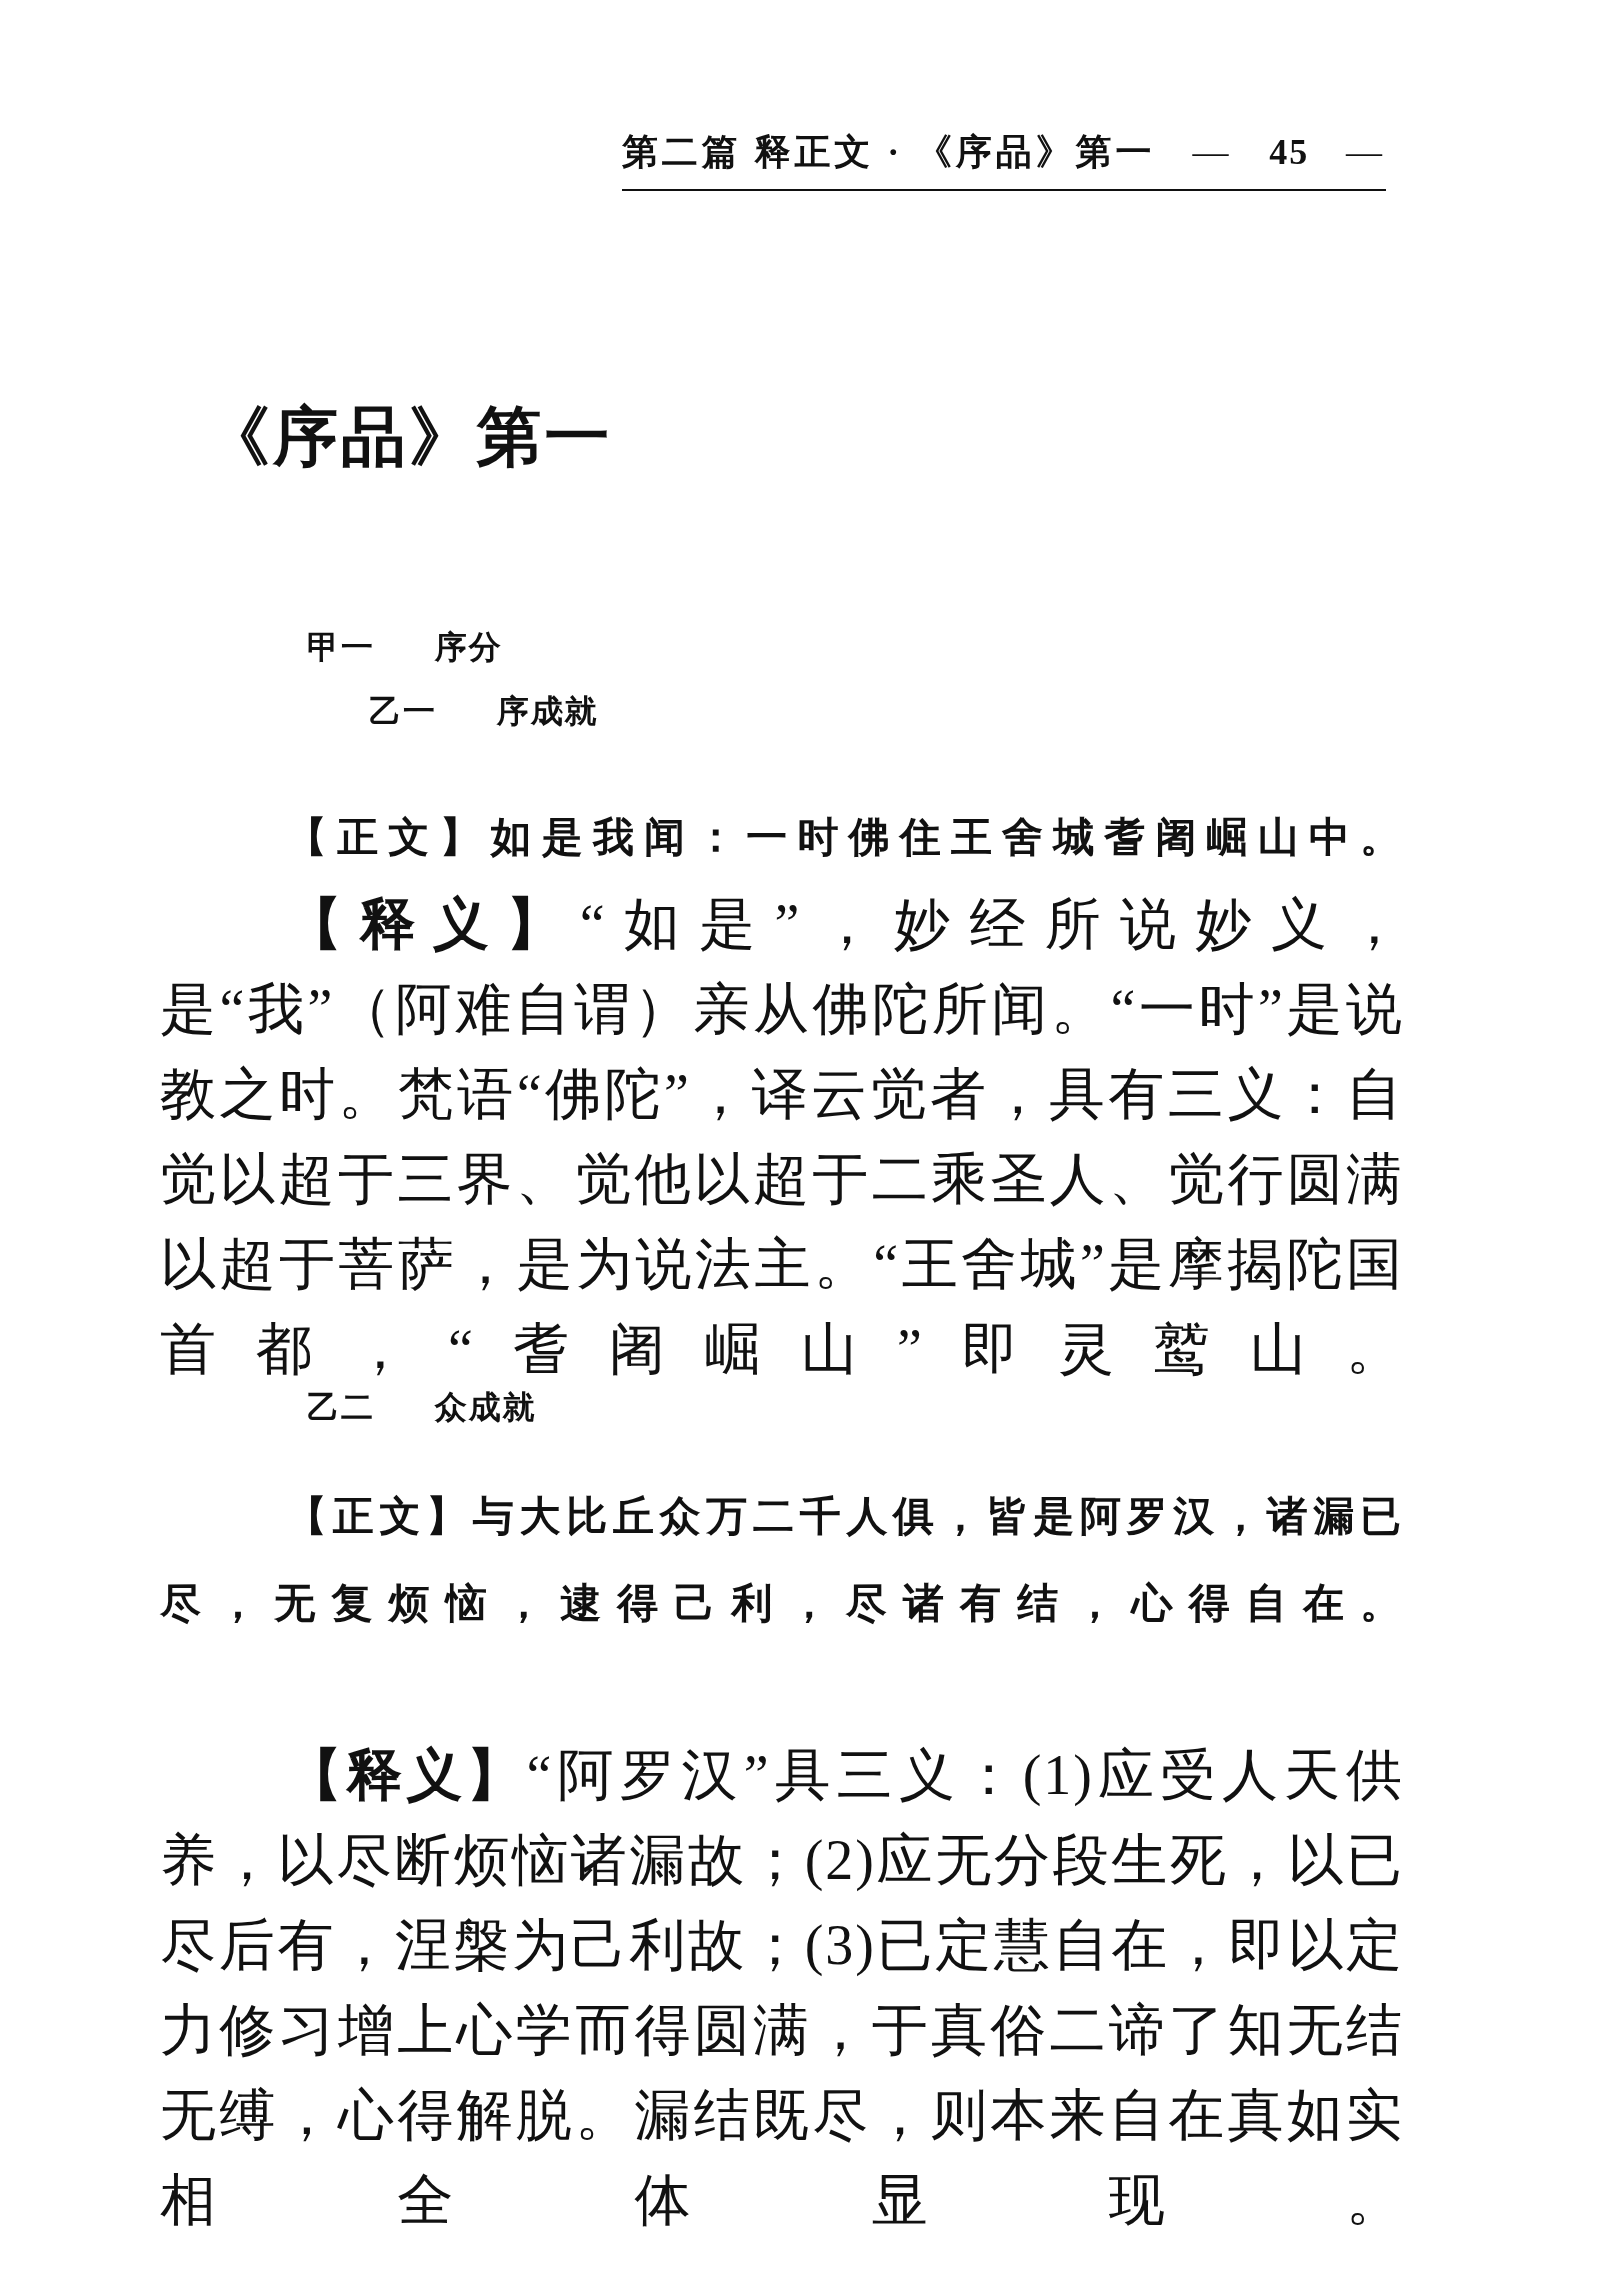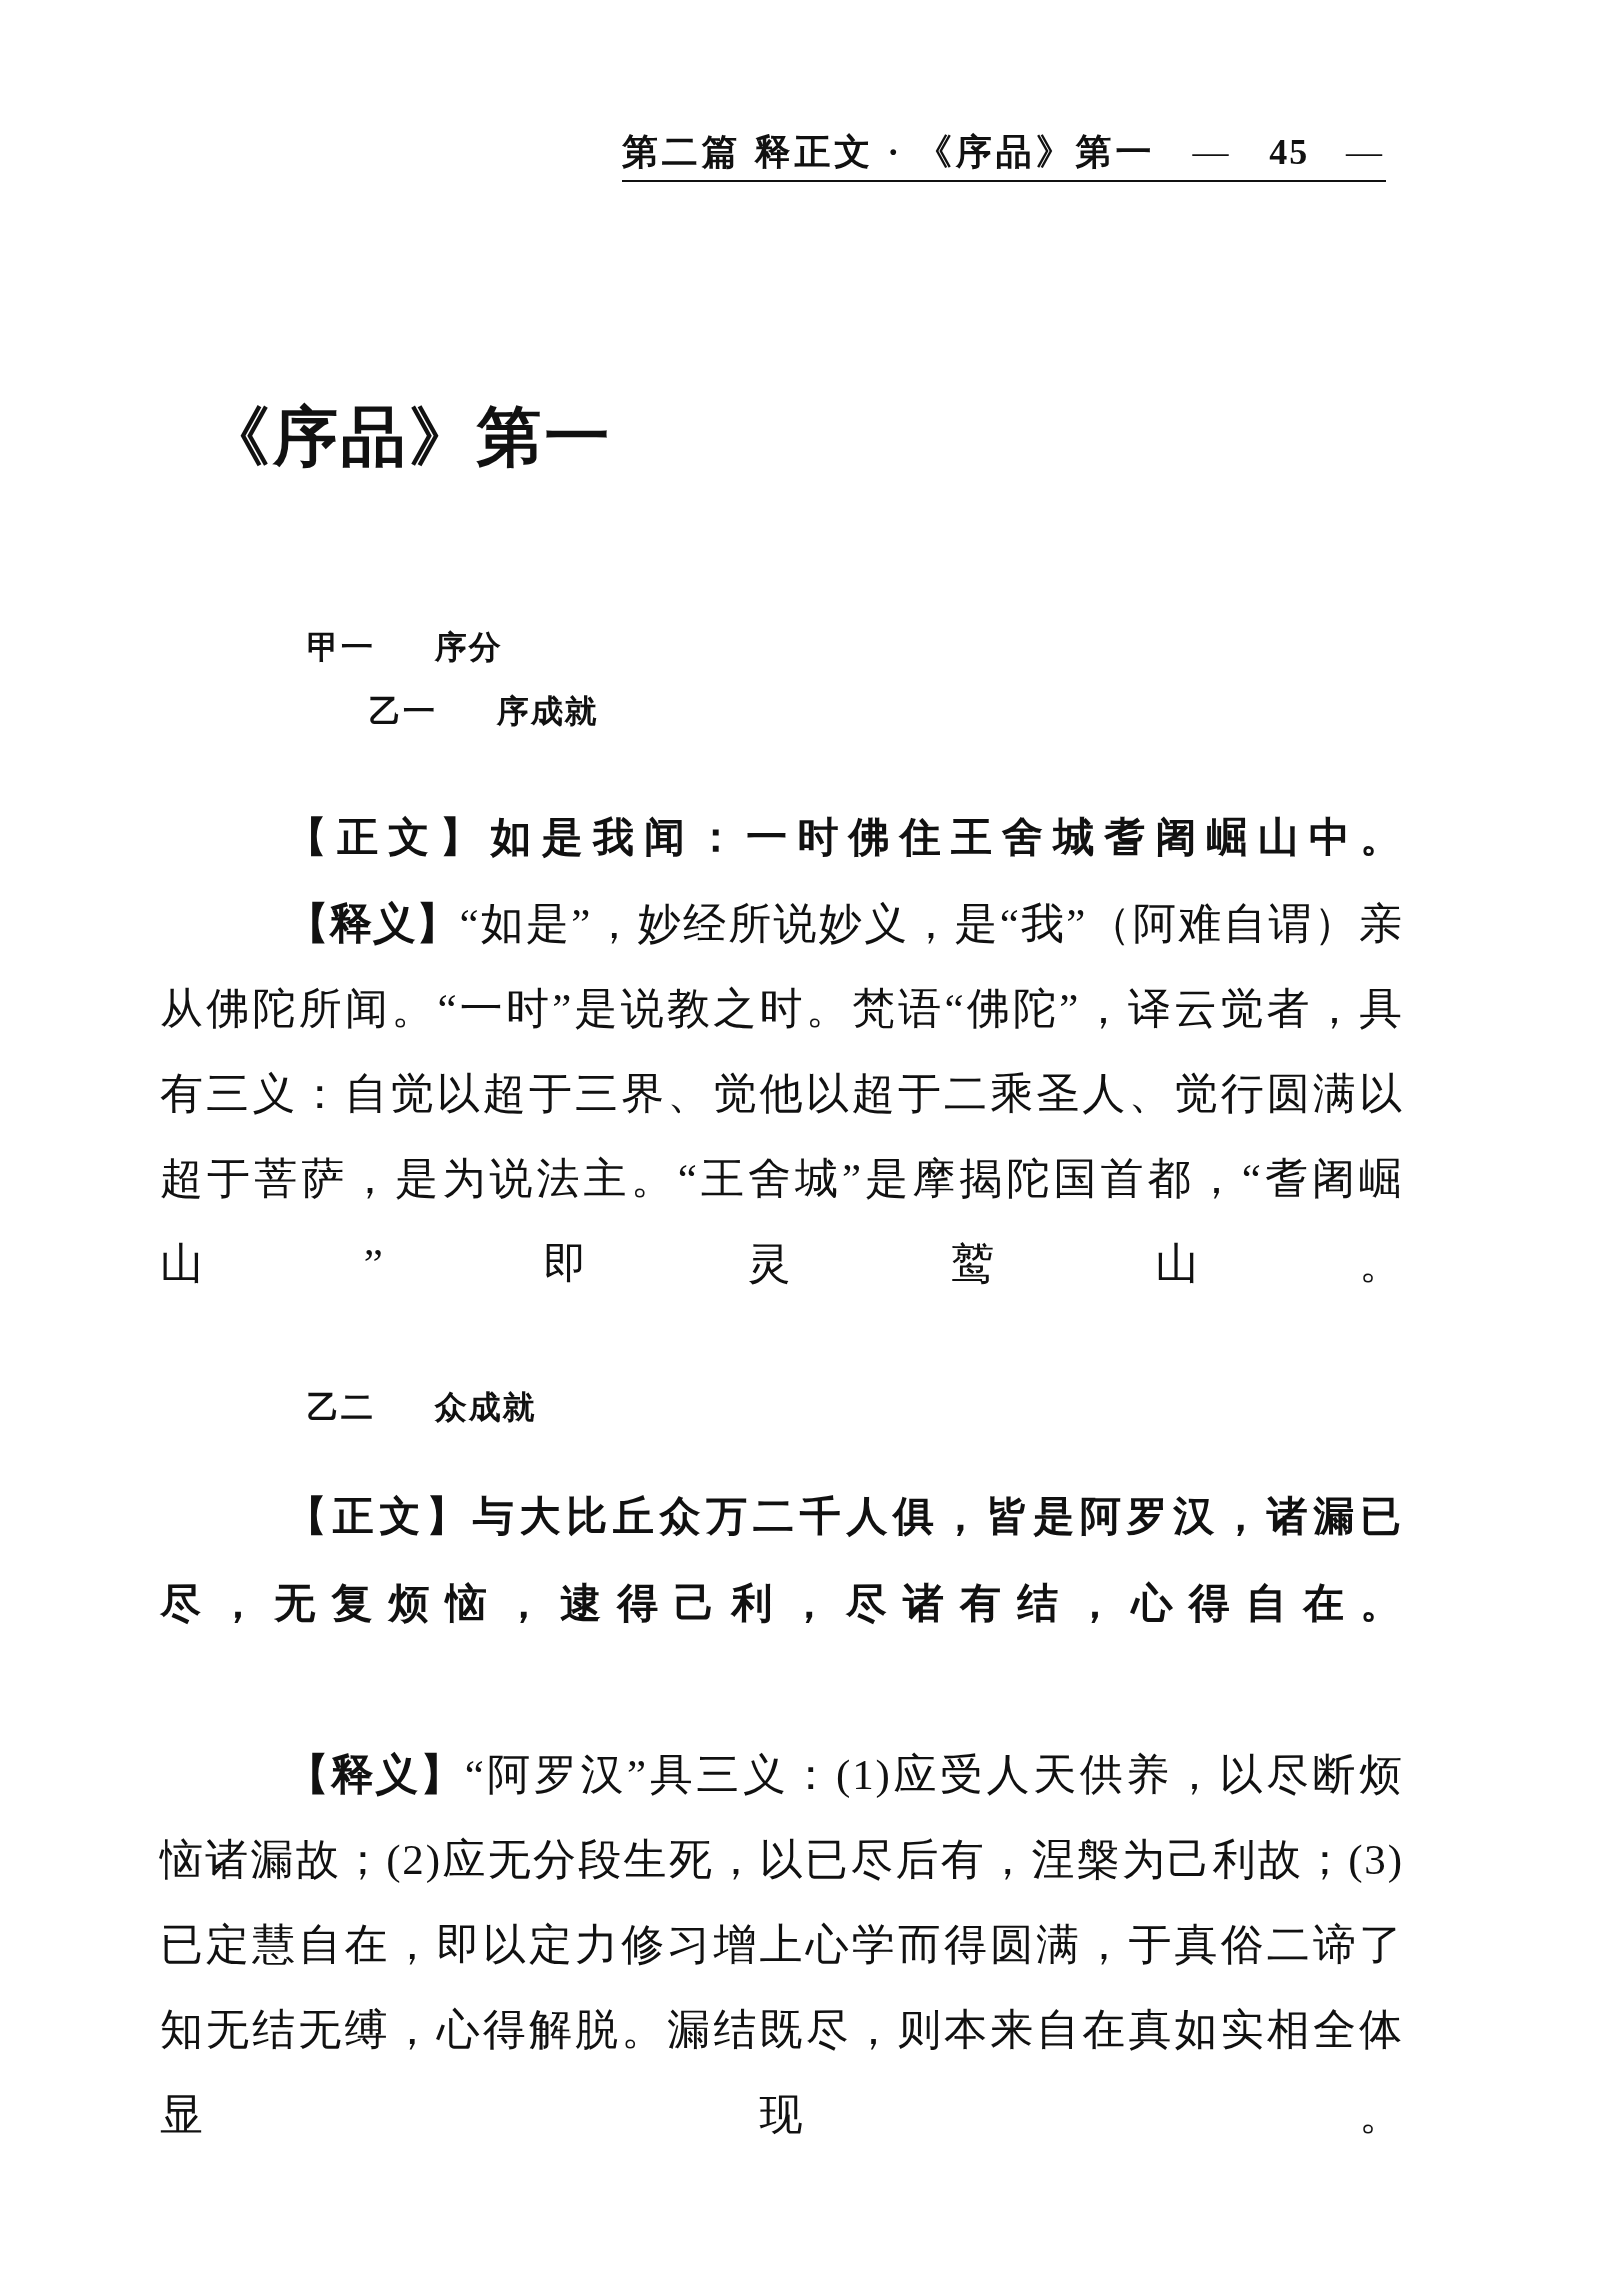--- a/index.html
+++ b/index.html
@@ -20,21 +20,21 @@
   .running-head {
     position: absolute;
     top: 128px;
     right: 229px;
     display: flex;
     align-items: baseline;
     gap: 37px;
     font-size: 36px;
     font-weight: bold;
     letter-spacing: 3.9px;
-    padding-bottom: 3px;
+    padding-bottom: 12px;
     border-bottom: 2.9px solid #111111;
     white-space: nowrap;
   }
   .rh-page { font-family: Liberation Serif, serif; letter-spacing: 1.9px; }
   .rh-dash { font-weight: normal; }
 
   .content {
     position: absolute;
     left: 160px;
     top: 0;
@@ -87,21 +87,21 @@
   }
   .zw {
     font-family: Liberation Serif, serif;
     font-weight: bold;
     font-size: 41px;
     line-height: 87px;
     letter-spacing: 2.9px;
   }
   .sy {
     font-family: "Liberation Serif", "DejaVu Serif", serif;
-    font-size: 43px;
+    font-size: 56px;
     line-height: 85px;
     letter-spacing: 1.9px;
   }
   .sy .tag {
     font-family: "DejaVu Sans", "Liberation Sans", sans-serif;
     font-weight: bold;
     letter-spacing: 0;
   }
   .p-zw1 { top: 794px; }
   .p-sy1 { top: 881px; }

